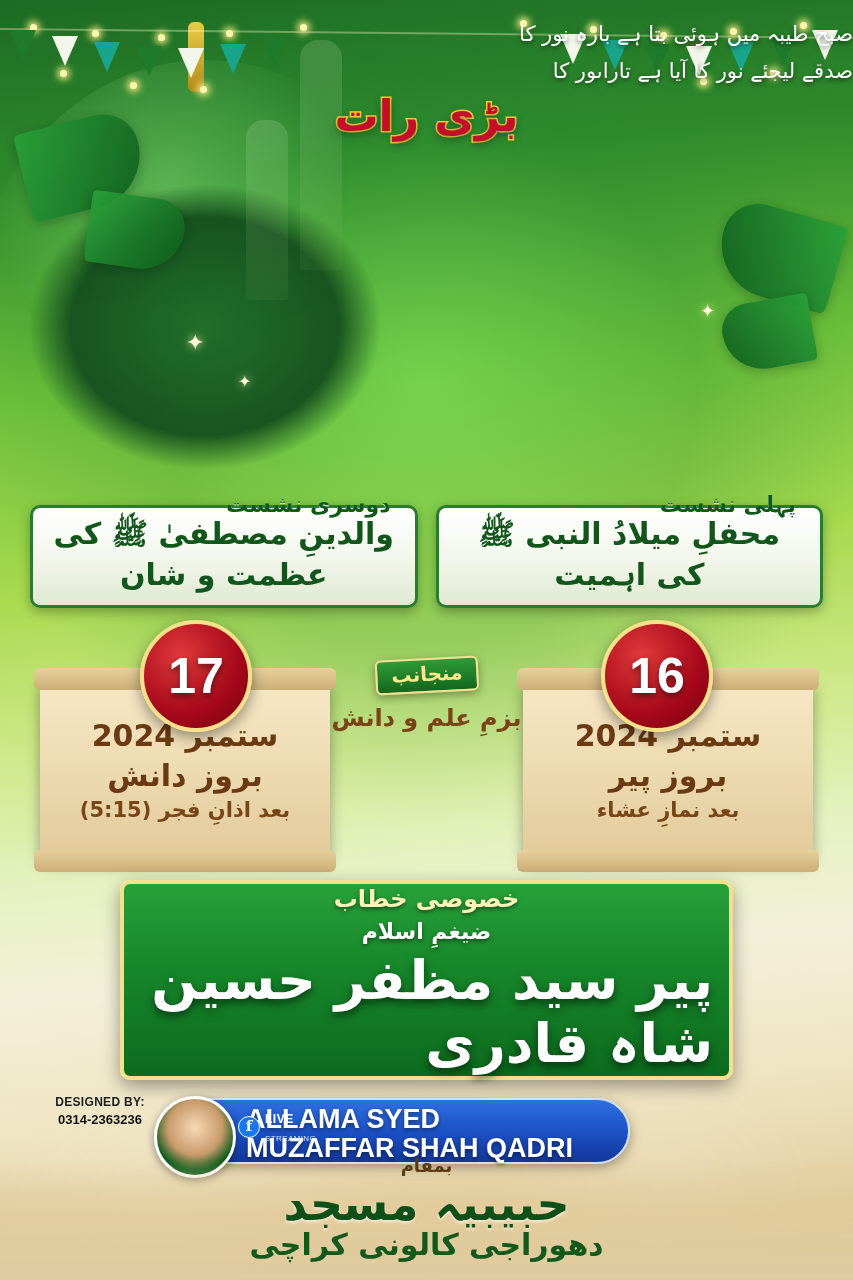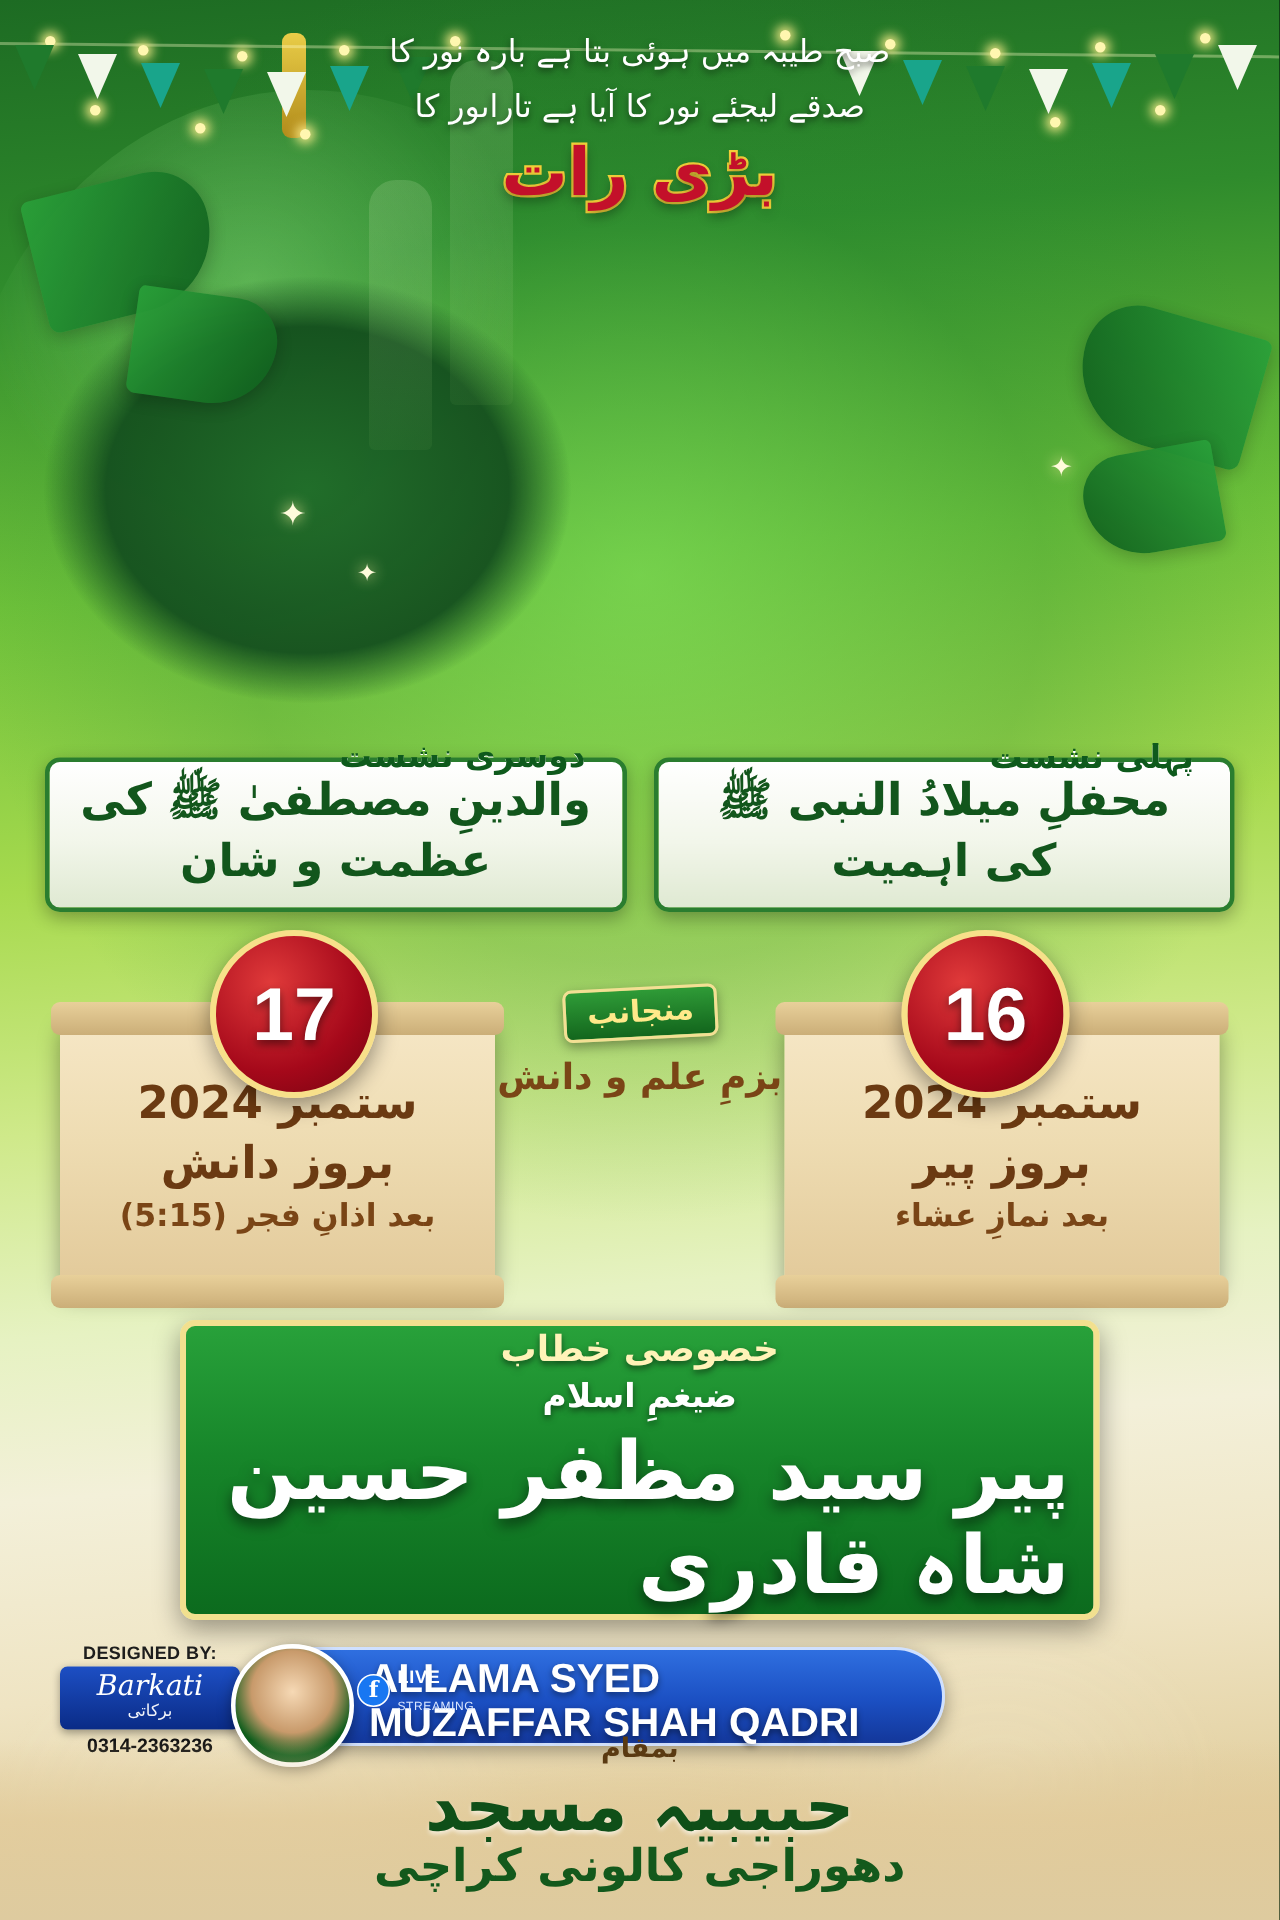--- a/index.html
+++ b/index.html
@@ -121,21 +121,20 @@
     color: #fffbdc;
     font-size: 22px;
     text-shadow: 0 0 10px #fff3a0;
   }
 
   
   .couplet {
     position: absolute;
     top: 16px;
     left: 0; right: 0;
-    text-align: center;
     color: #ffffff;
     font-size: 21px;
     line-height: 1.75;
     direction: rtl;
     text-shadow: 0 2px 5px rgba(0,0,0,.55);
     font-family: "DejaVu Sans", sans-serif;
   }
 
   
   .title-wrap {
@@ -593,24 +592,20 @@
   </div>
 
   <div class="speaker-panel">
     <div class="speaker-kicker">خصوصی خطاب</div>
     <div class="speaker-title">ضیغمِ اسلام</div>
     <div class="speaker-name">پیر سید مظفر حسین شاہ قادری</div>
   </div>
 
   <div class="designer">
     <div class="designer-label">DESIGNED BY:</div>
-    <div class="designer-logo">
-      <div class="designer-logo-main">Barkati</div>
-      <div class="designer-logo-sub">برکاتی</div>
-    </div>
     <div class="designer-phone">0314-2363236</div>
   </div>
 
   <div class="livebar">
     <div class="live-avatar"></div>
     <div class="live-tag">
       <span class="fb-icon">f</span>
       <span>
         <span class="live-word">LIVE</span><br>
         <span class="live-sub">STREAMING</span>

